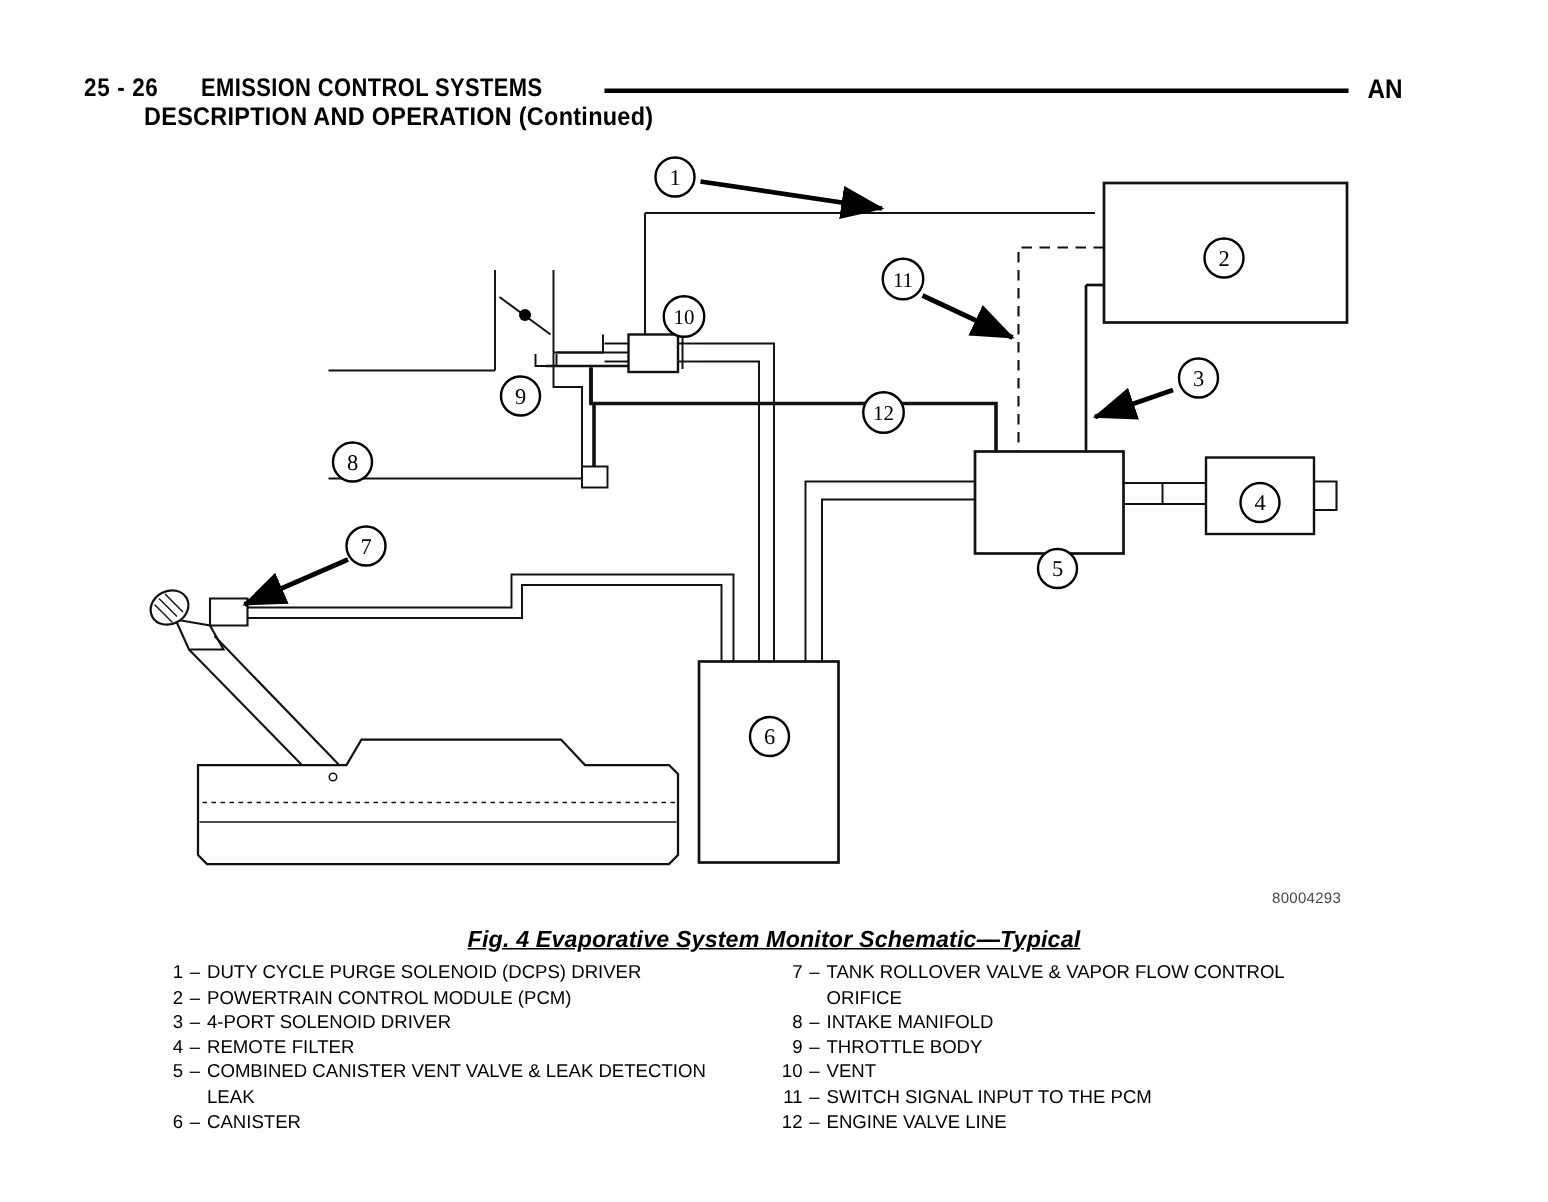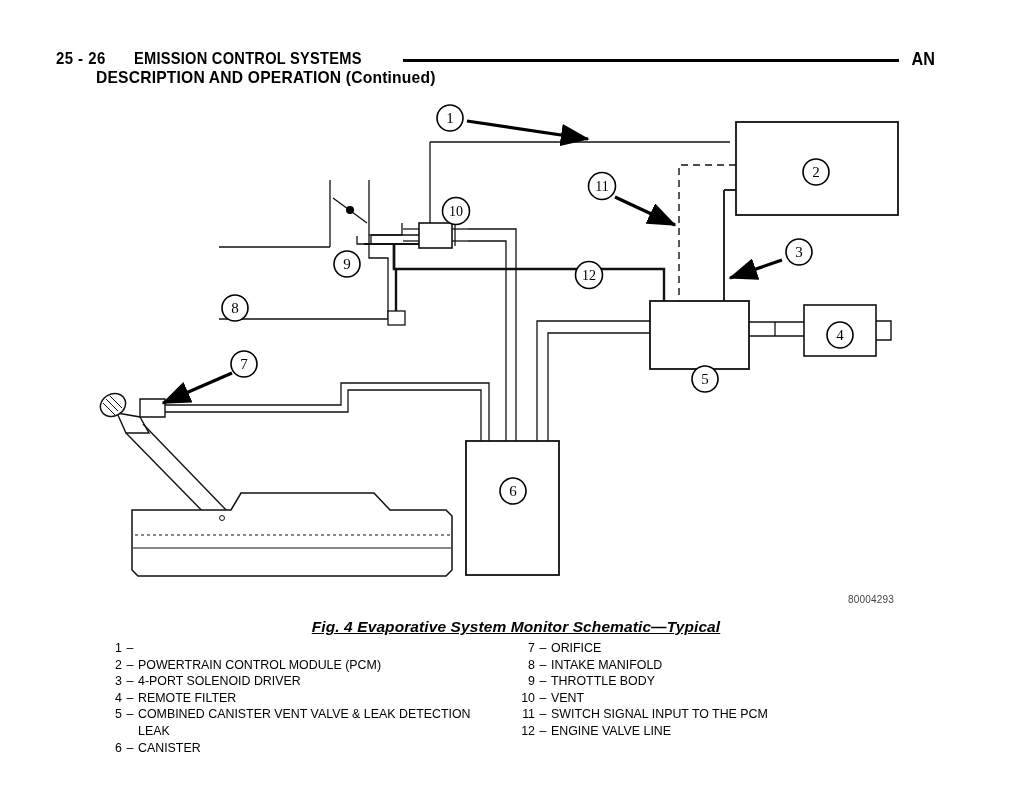--- a/index.html
+++ b/index.html
@@ -340,20 +340,21 @@
 
 <div class="drawing-number">80004293</div>
 
 <div class="figure-caption">Fig. 4 Evaporative System Monitor Schematic—Typical</div>
 
 <div class="legend">
   <div class="legend-col left">
     <div class="legend-item">
       <span class="legend-num">1</span>
       <span class="legend-dash">–</span>
+      <span class="legend-text">DUTY CYCLE PURGE SOLENOID (DCPS) DRIVER</span>
     </div>
     <div class="legend-item">
       <span class="legend-num">2</span>
       <span class="legend-dash">–</span>
       <span class="legend-text">POWERTRAIN CONTROL MODULE (PCM)</span>
     </div>
     <div class="legend-item">
       <span class="legend-num">3</span>
       <span class="legend-dash">–</span>
       <span class="legend-text">4-PORT SOLENOID DRIVER</span>
@@ -376,20 +377,21 @@
       <span class="legend-dash">–</span>
       <span class="legend-text">CANISTER</span>
     </div>
   </div>
 
   <div class="legend-col right">
     <div class="legend-item">
       <span class="legend-num">7</span>
       <span class="legend-dash">–</span>
       <span class="legend-text">
+        <span>TANK ROLLOVER VALVE &amp; VAPOR FLOW CONTROL</span>
         <span class="cont">ORIFICE</span>
       </span>
     </div>
     <div class="legend-item">
       <span class="legend-num">8</span>
       <span class="legend-dash">–</span>
       <span class="legend-text">INTAKE MANIFOLD</span>
     </div>
     <div class="legend-item">
       <span class="legend-num">9</span>

